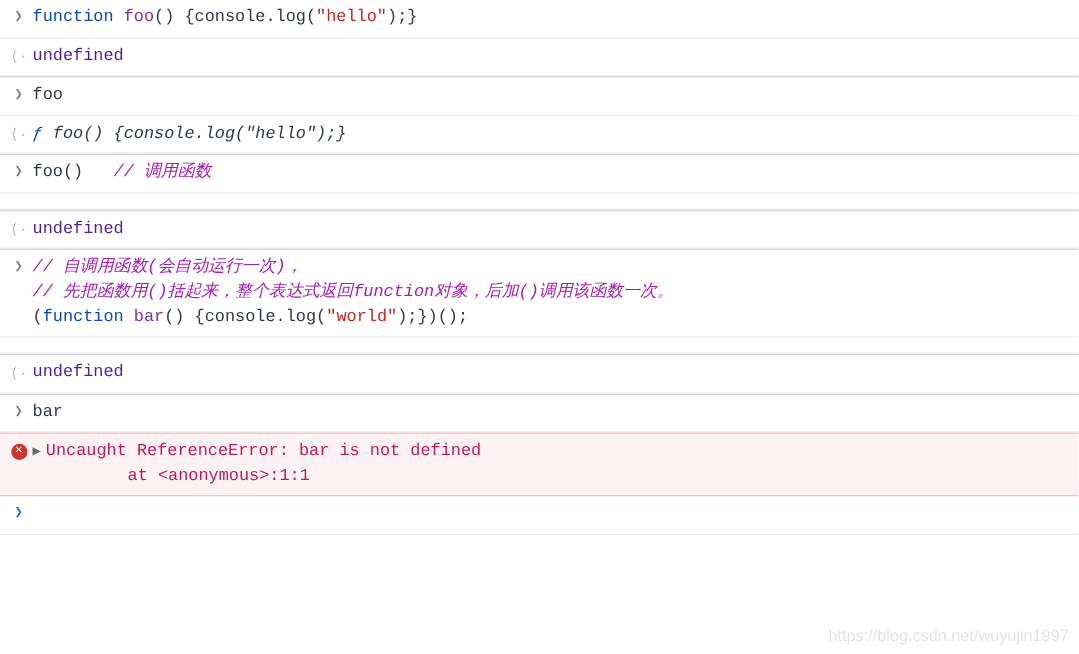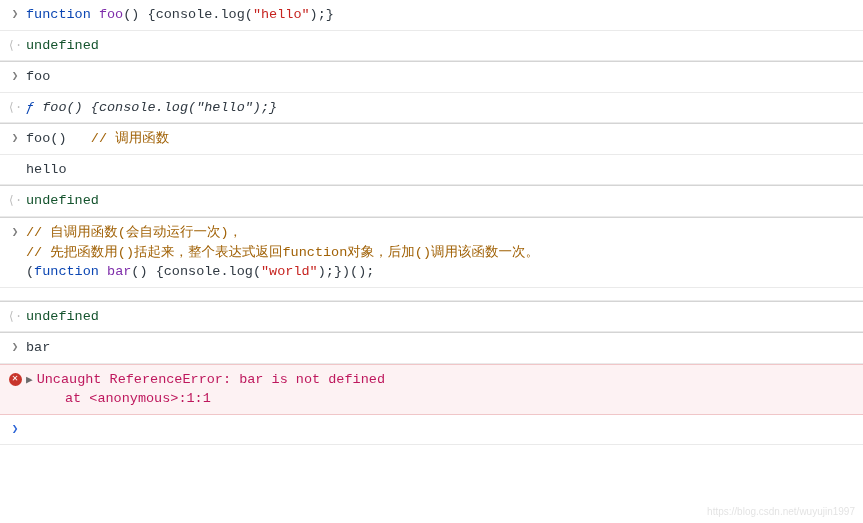--- a/index.html
+++ b/index.html
@@ -62,29 +62,29 @@
   .expand-tri {
     display: inline-block;
     color: #6b6b6b;
     margin-right: 4px;
     font-size: 11px;
   }
   
   .kw { color: #0b46b3; }
   .fn-name { color: #7e2daa; }
   .str { color: #c6231f; }
-  .cmt { color: #a16207; }
-  .undef { color: #14532d; }
+  .cmt { color: #a21caf; font-style: italic; }
+  .undef { color: #4c1d95; }
   .fsym { color: #0b46b3; font-style: italic; }
   .ret-italic { font-style: italic; color: #303942; }
   .err-text { color: #be185d; }
   .watermark {
     position: fixed;
     bottom: 4px; right: 8px;
-    font-size: 10px;
+    font-size: 13px;
     color: rgba(0,0,0,0.12);
     font-family: sans-serif;
   }
 </style>
 </head>
 <body>
 
 <div id="console">
     <div class="row">
       <div class="gutter">
@@ -111,21 +111,20 @@
       <div class="content"><span class="fsym">ƒ </span><span class="ret-italic">foo() {console.log("hello");}</span></div>
     </div>
     <div class="row sep-line">
       <div class="gutter">
         <span class="arrow-in">❯</span>
       </div>
       <div class="content"><span>foo()</span><span>   </span><span class="cmt">// 调用函数</span></div>
     </div>
     <div class="row">
       <div class="gutter"></div>
-      <div class="content">hello</div>
     </div>
     <div class="row sep-line">
       <div class="gutter">
         <span class="arrow-out">⟨·</span>
       </div>
       <div class="content undef">undefined</div>
     </div>
     <div class="row sep-line">
       <div class="gutter">
         <span class="arrow-in">❯</span>
@@ -144,21 +143,21 @@
     <div class="row sep-line">
       <div class="gutter">
         <span class="arrow-in">❯</span>
       </div>
       <div class="content"><span>bar</span></div>
     </div>
     <div class="row error-row">
       <div class="gutter">
         <div class="error-icon">✕</div>
       </div>
-      <div class="content"><span class="expand-tri">▶</span><span class="err-text">Uncaught ReferenceError: bar is not defined</span><br><span class="err-text" style="margin-left: 39px;">at &lt;anonymous&gt;:1:1</span></div>
+      <div class="content"><span class="expand-tri">▶</span><span class="err-text">Uncaught ReferenceError: bar is not defined</span><br><span class="err-text" style="margin-left: 76px;">at &lt;anonymous&gt;:1:1</span></div>
     </div>
     <div class="row">
       <div class="gutter">
         <span style="color:#2a63d6;font-weight:bold;font-size:11px">❯</span>
       </div>
       <div class="content">&nbsp;</div>
     </div>
   </div>
 <div class="watermark">https://blog.csdn.net/wuyujin1997</div>
 

